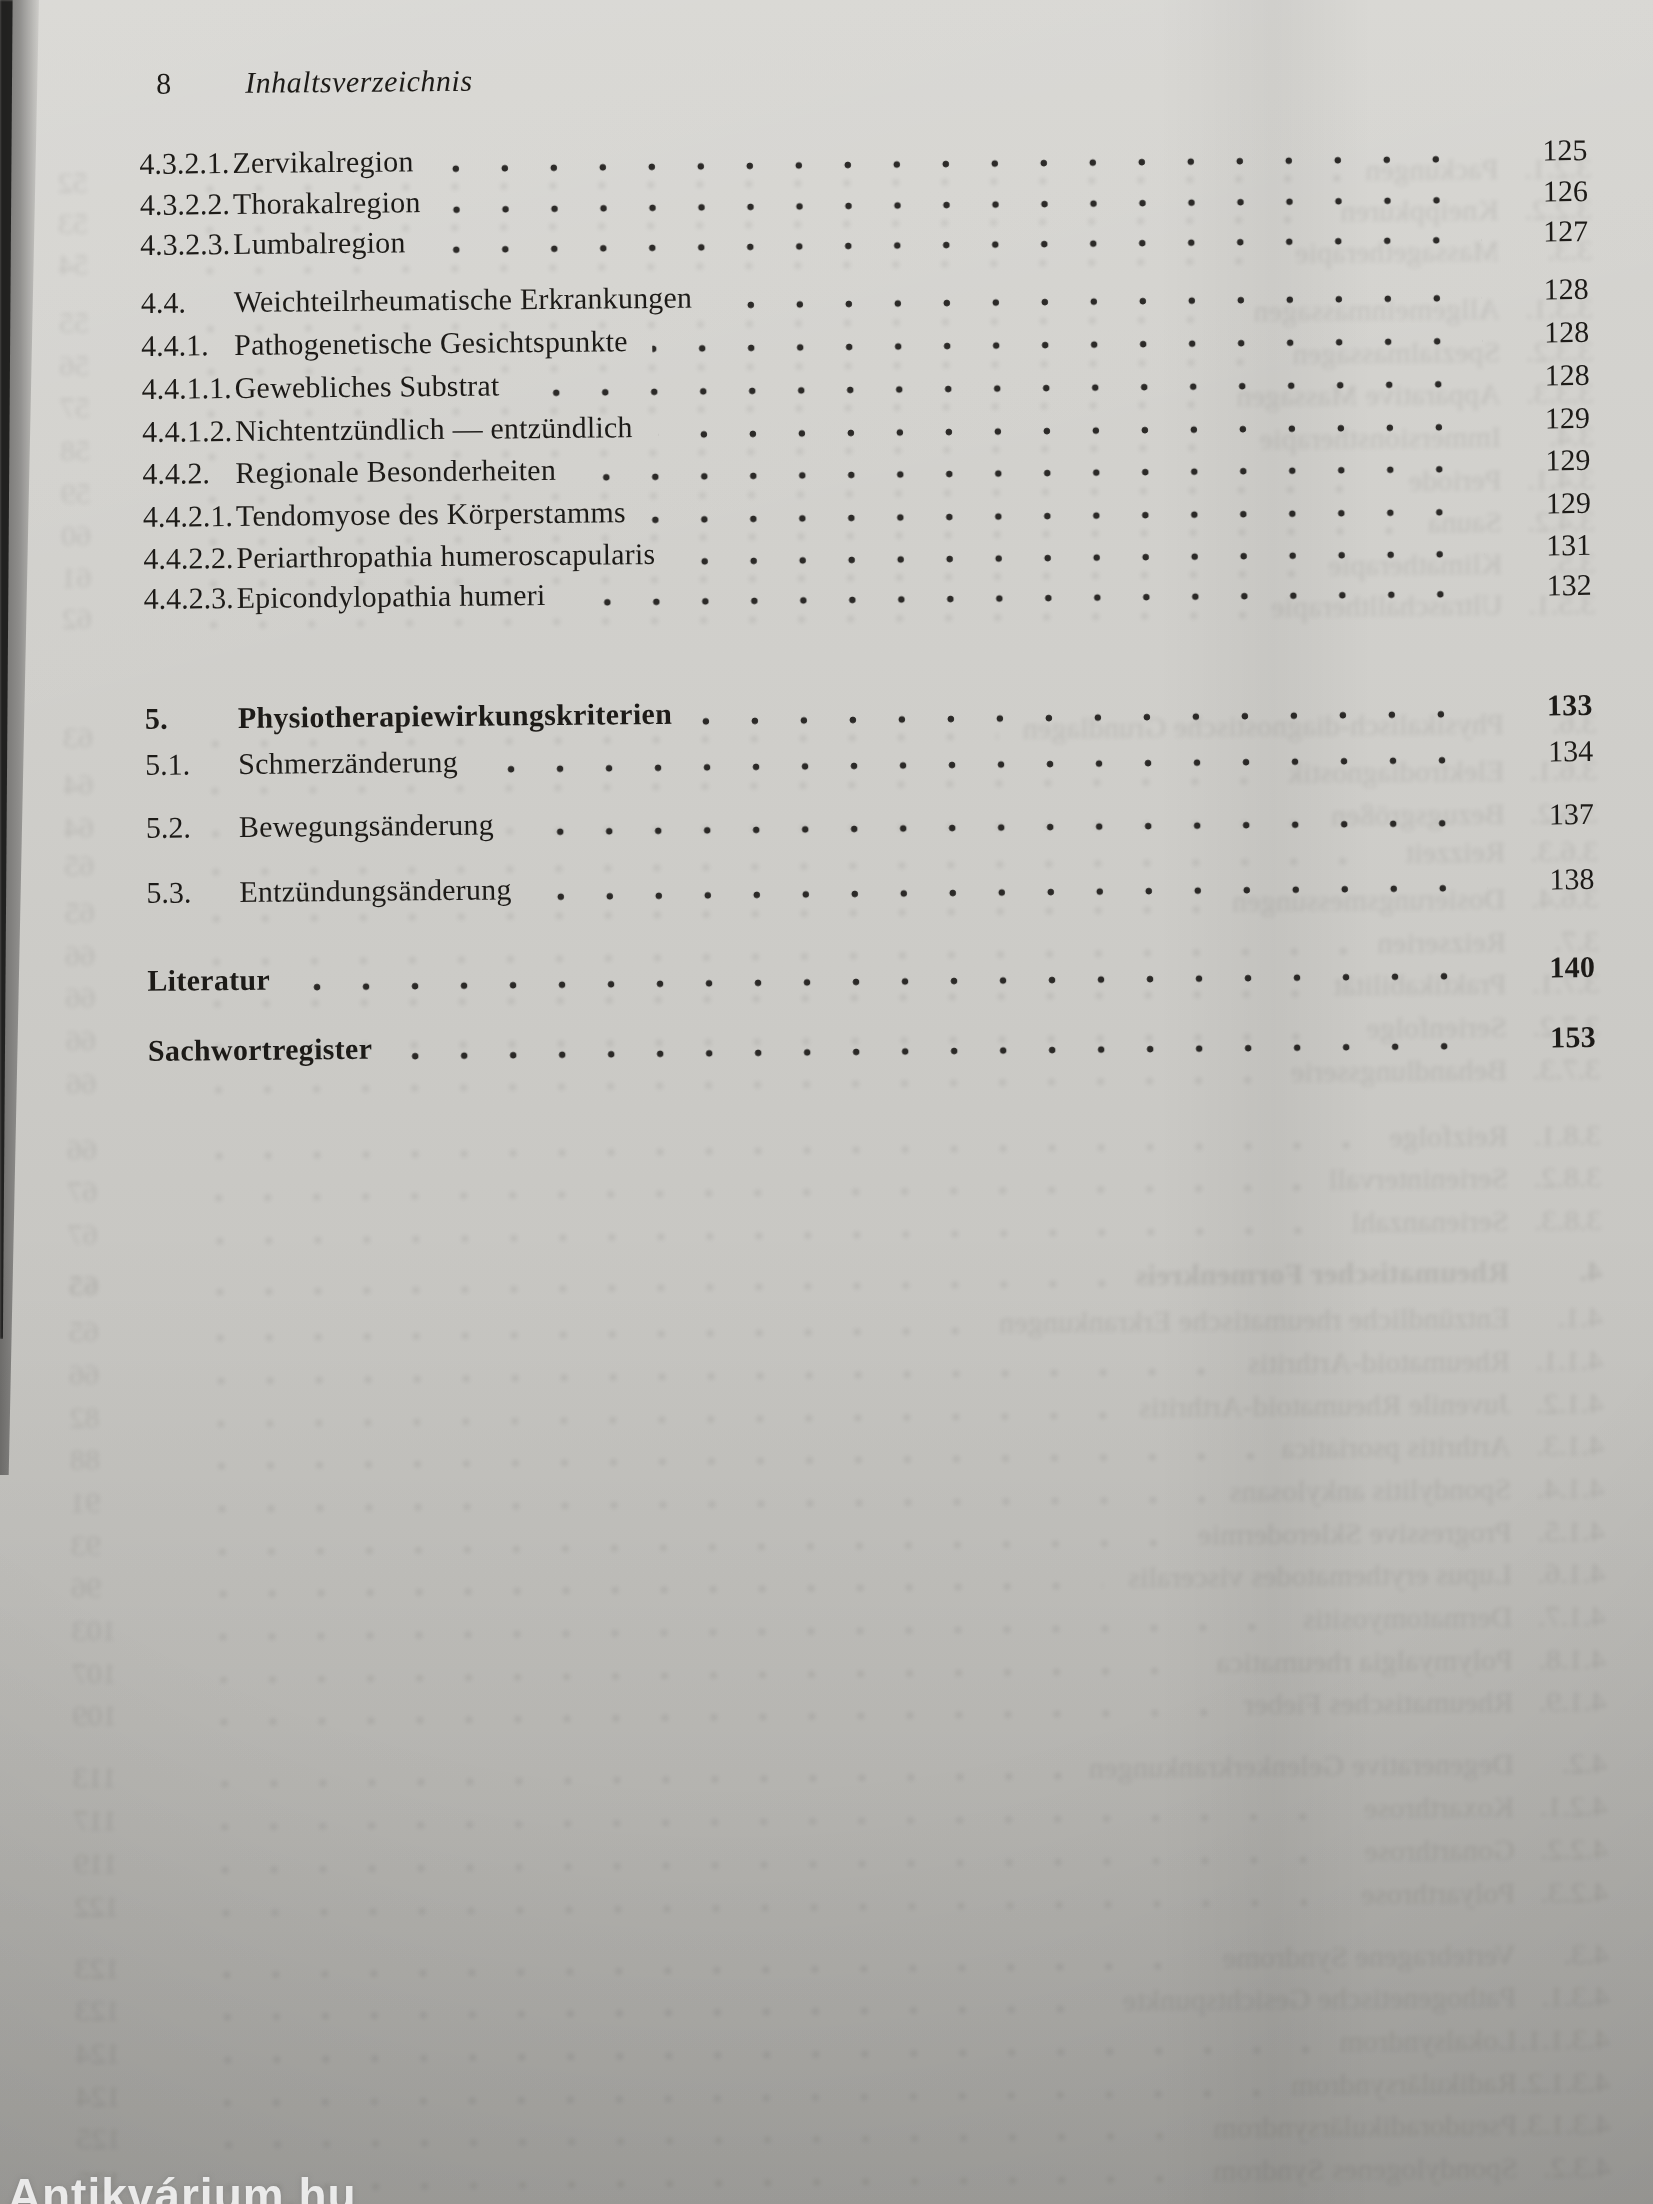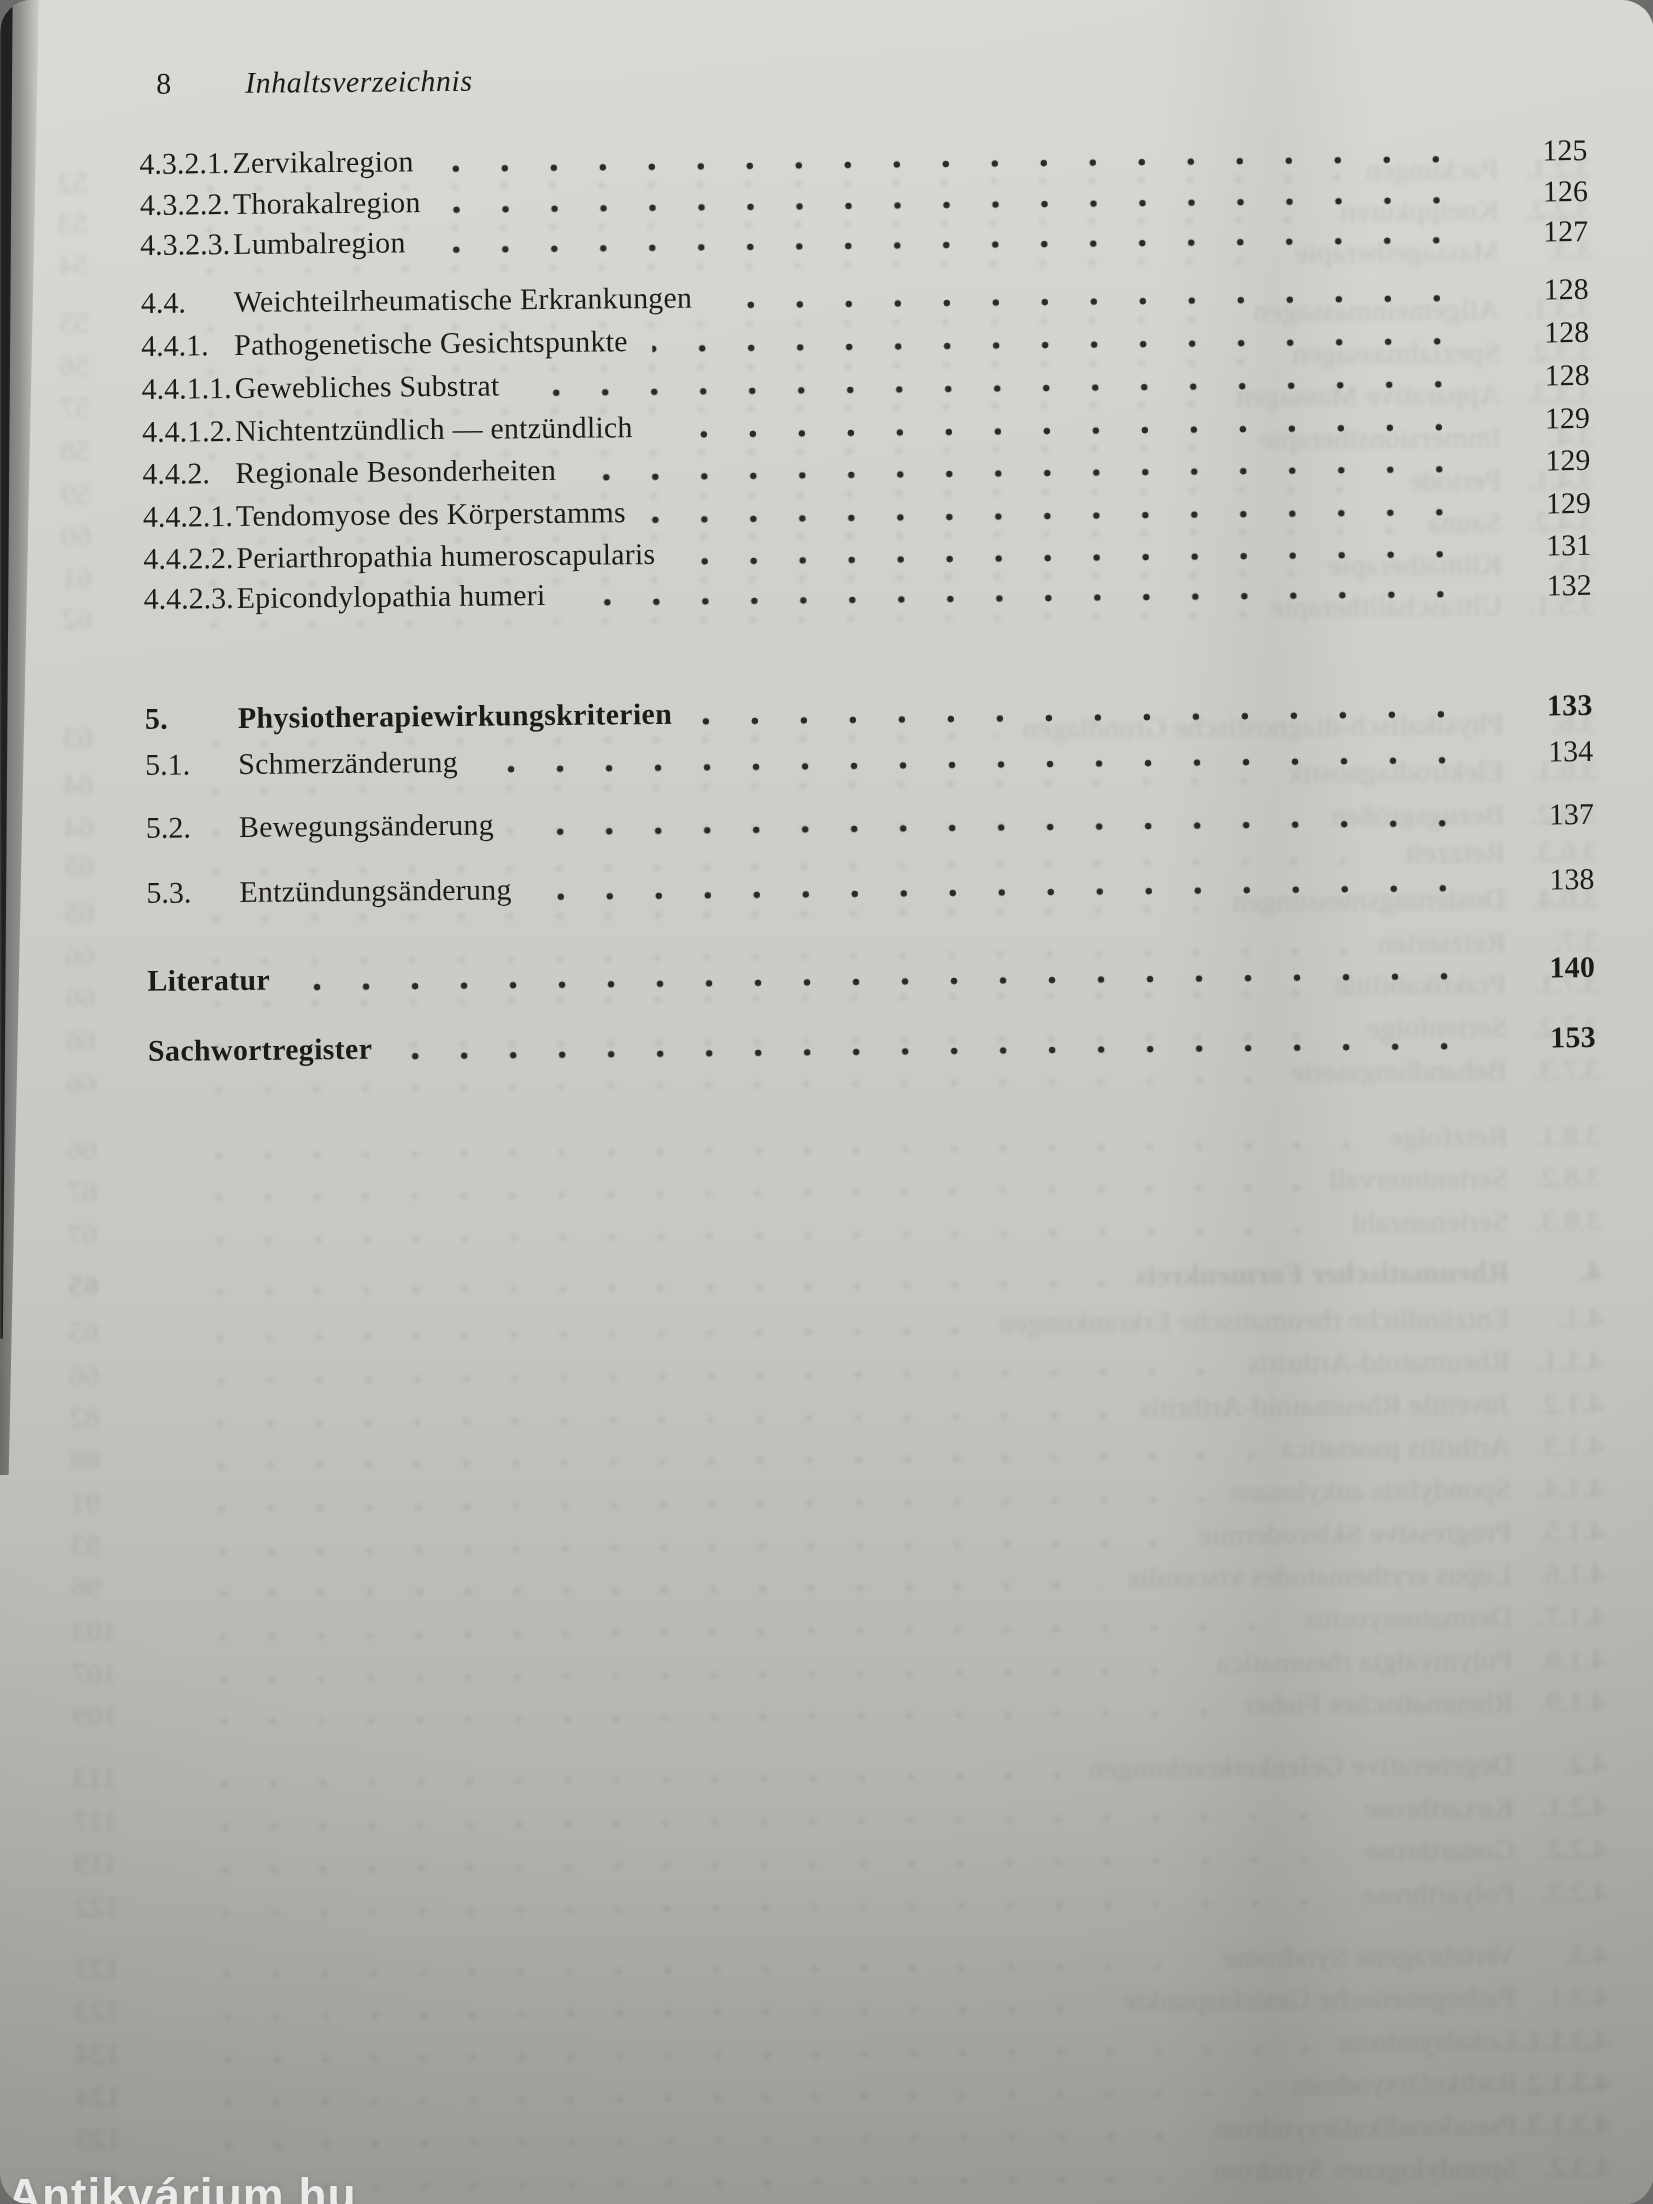--- a/index.html
+++ b/index.html
@@ -4,21 +4,20 @@
 <style>
   html,body{margin:0;padding:0;background:#6c6b69;}
   #scan{
     position:relative;width:1654px;height:2205px;overflow:hidden;
     background:
       linear-gradient(165deg, rgba(255,255,255,.10) 0%, rgba(255,255,255,0) 30%),
       linear-gradient(to bottom, #d7d6d2 0%, #cfceca 34%, #c7c6c2 60%, #bcbbb7 85%, #b5b4b0 100%),
       #cbcac6;
     font-family:"Liberation Serif", serif;
     color:#1d1b18;
-    border-radius:32px;
   }
   
   .overlay{position:absolute;inset:0;pointer-events:none;
     background:
       linear-gradient(to right, rgba(0,0,0,0) 70%, rgba(0,0,0,0.045) 77%, rgba(0,0,0,0) 83%),
       radial-gradient(130% 95% at 44% 28%, rgba(0,0,0,0) 55%, rgba(0,0,0,0.07) 82%, rgba(0,0,0,0.14) 100%),
       linear-gradient(to bottom, rgba(0,0,0,0) 55%, rgba(0,0,0,0.05) 82%, rgba(0,0,0,0.10) 100%);
   }
   
   .edge-gray{position:absolute;left:0;top:0;width:43px;height:1475px;

